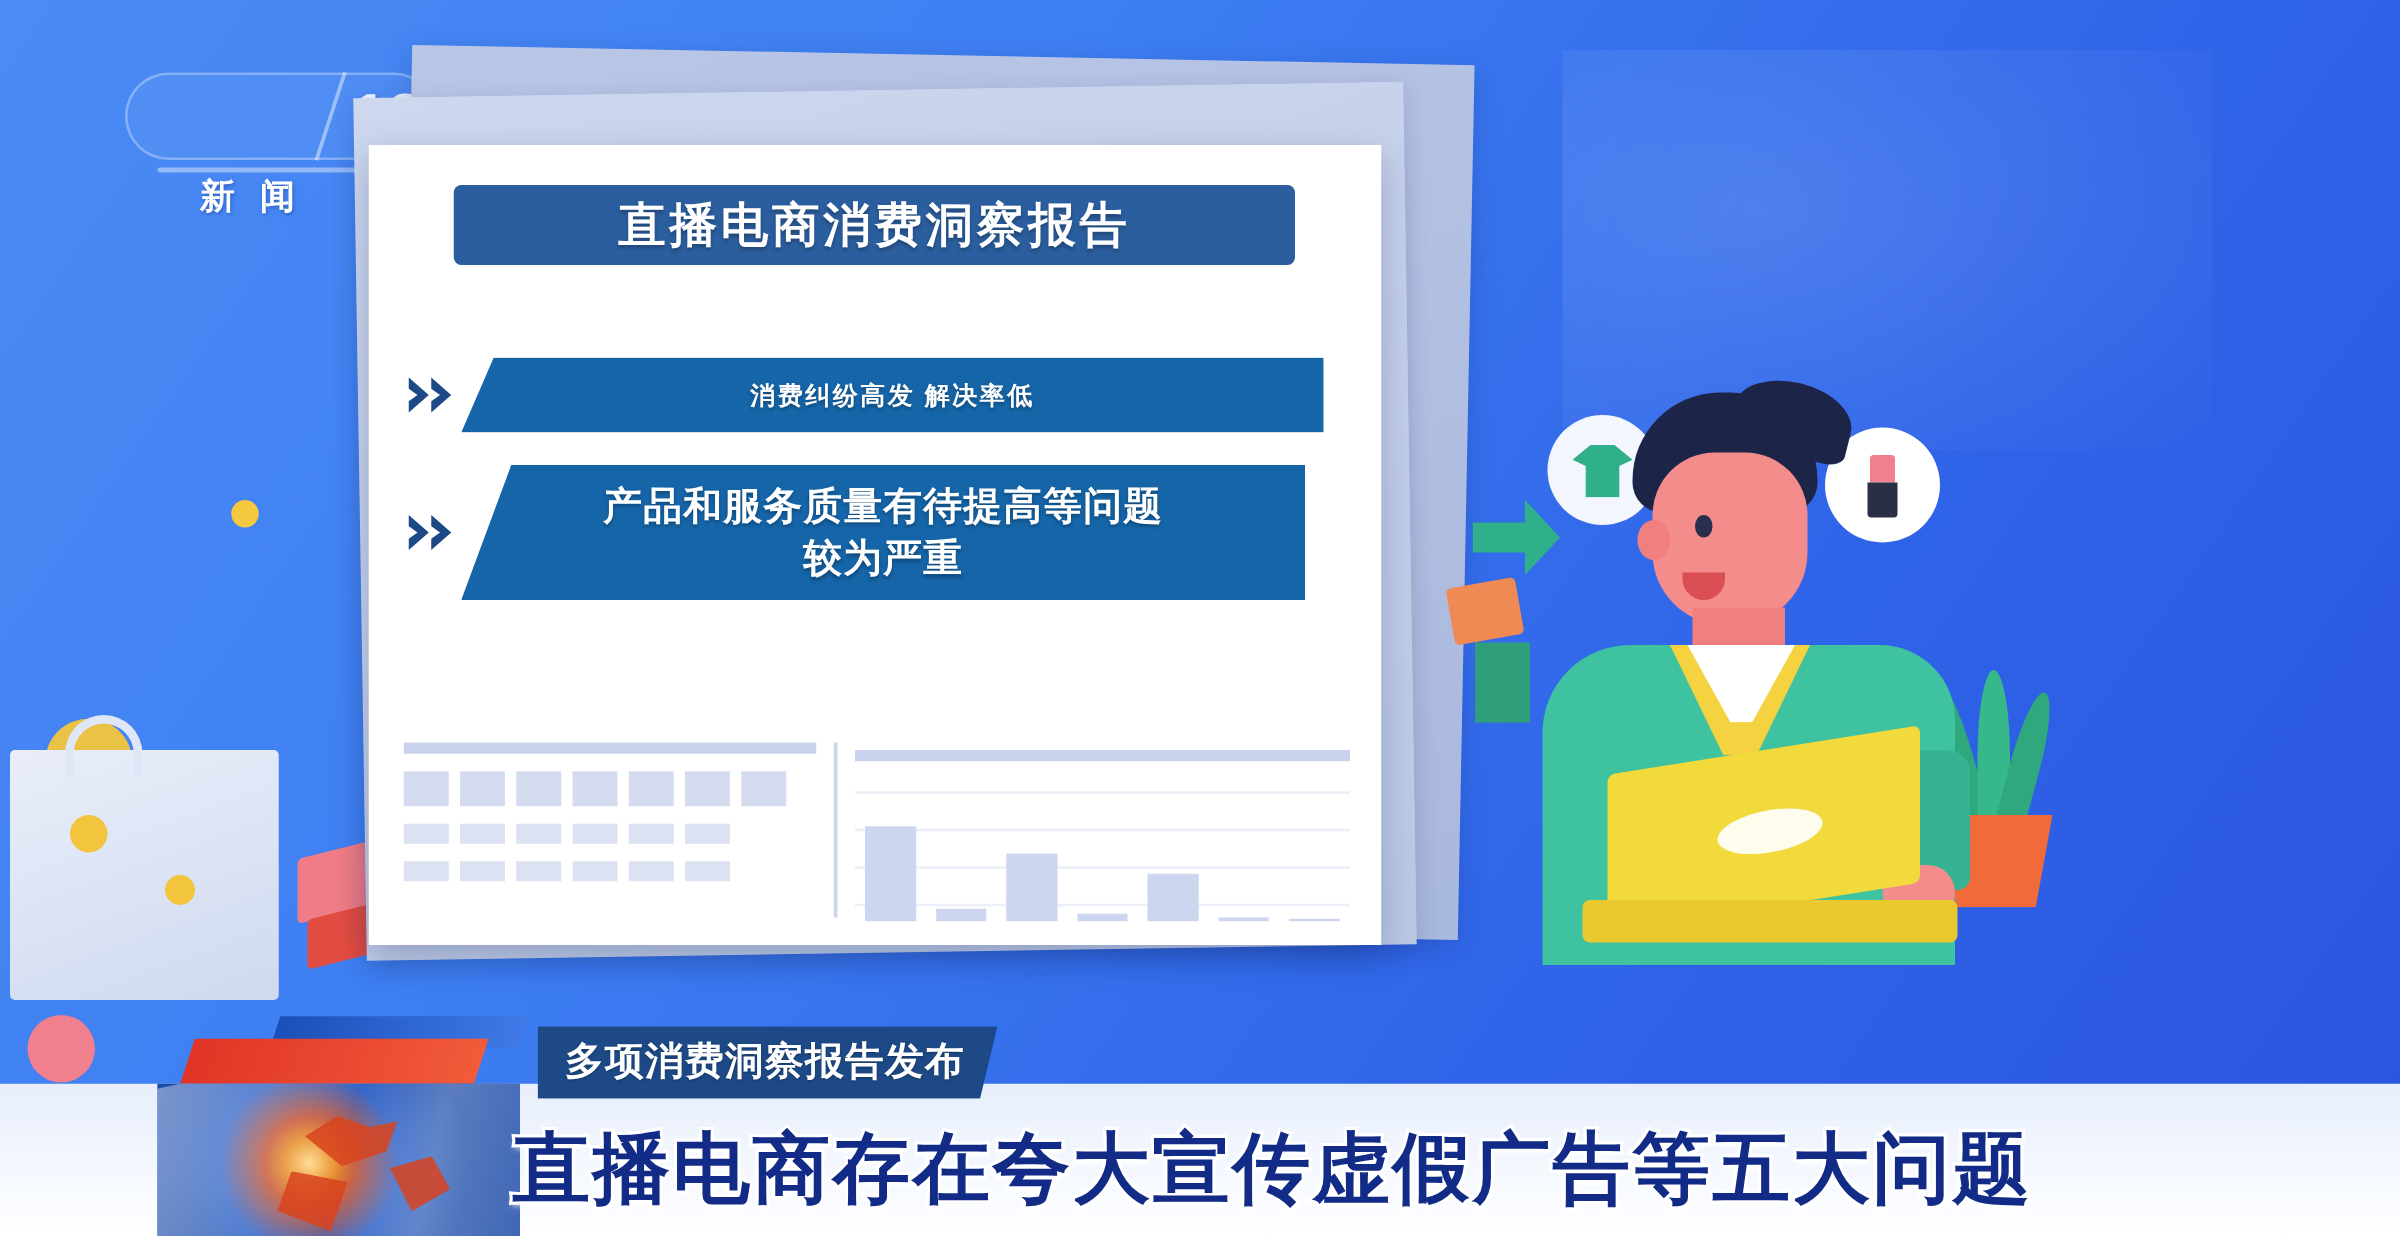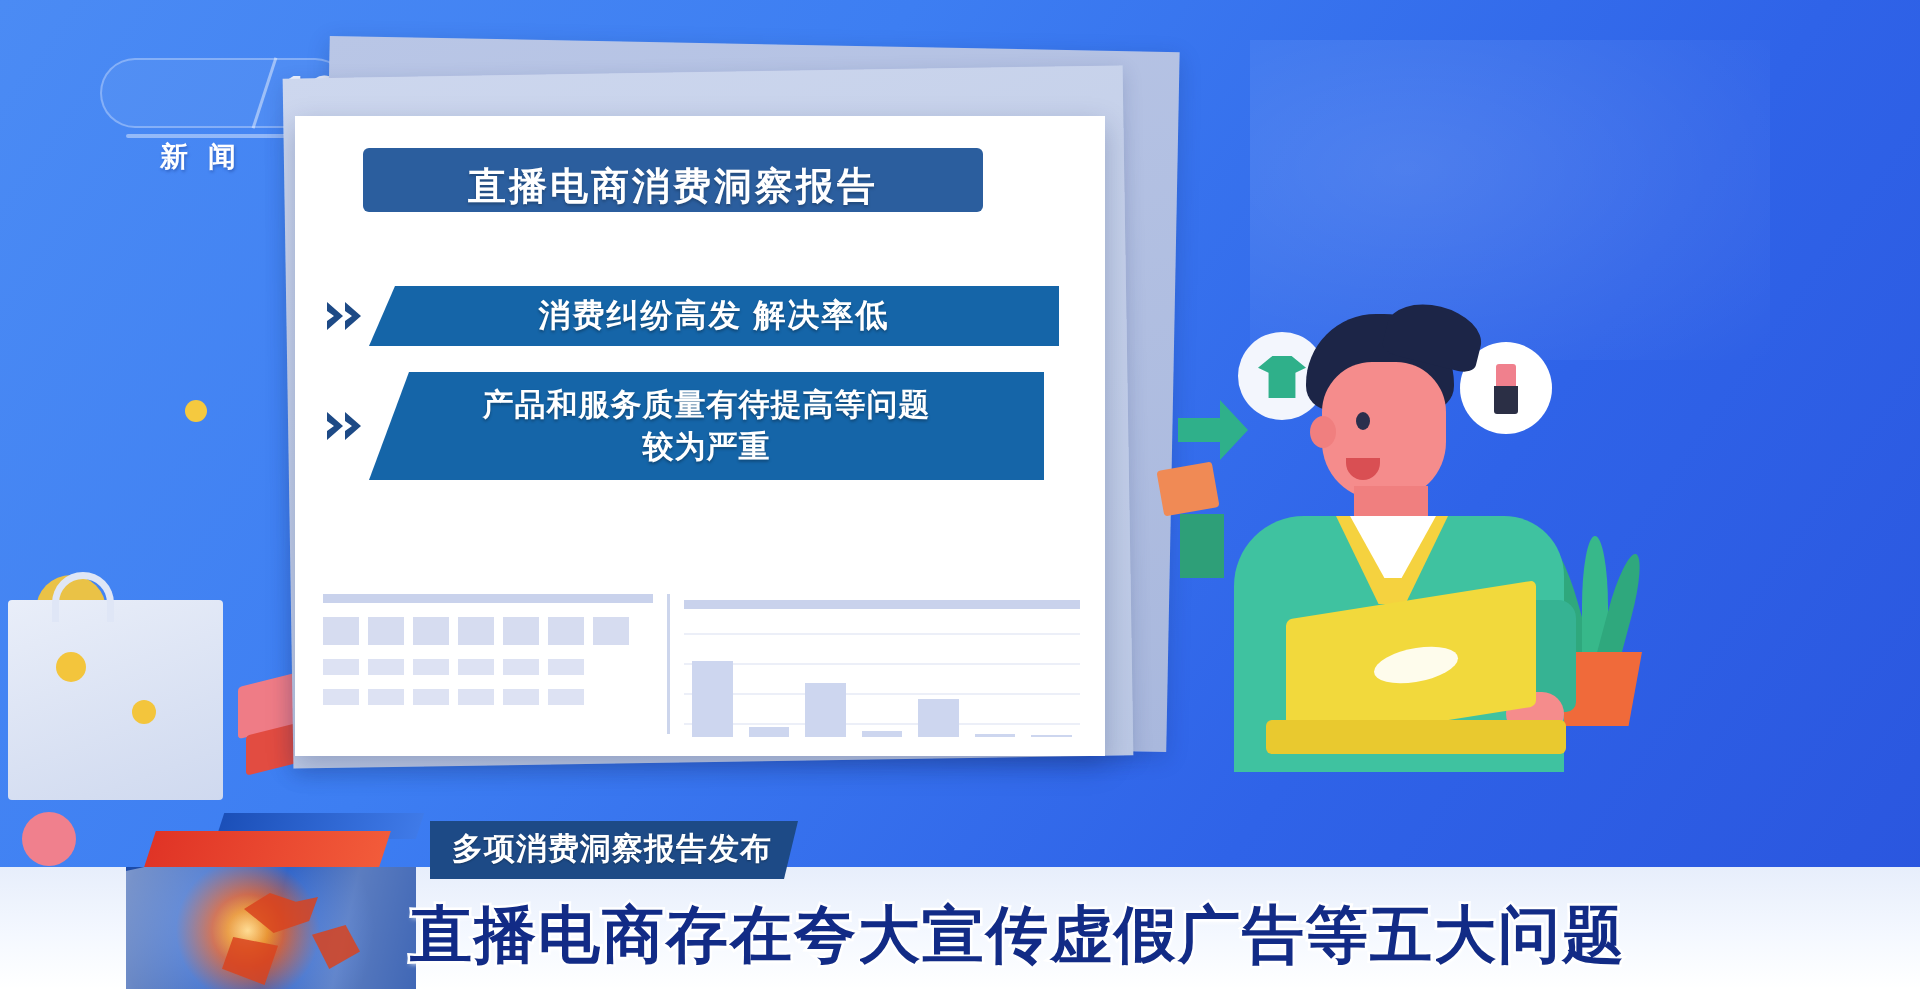--- a/index.html
+++ b/index.html
@@ -79,24 +79,24 @@
   }
   #sheet-front {
     left: 295px; top: 116px; width: 810px; height: 640px;
     background: #ffffff;
     box-shadow: 0 10px 26px rgba(16,36,92,0.26);
   }
 
   
   #report-title {
     position: absolute; left: 68px; top: 32px;
-    width: 620px; height: 64px;
+    width: 673px; height: 64px;
     background: #2b5e9e;
     border-radius: 6px;
-    display: flex; align-items: flex-end; justify-content: center;
+    display: flex; align-items: center; justify-content: center;
   }
   #report-title span {
     color: #ffffff; font-size: 38px; font-weight: bold;
     letter-spacing: 3px;
     text-shadow: 0 2px 3px rgba(0,0,0,0.25);
   }
 
   
   .bullet-row { position: absolute; display: flex; align-items: center; }
   .chev {
@@ -111,21 +111,21 @@
     text-align: center;
     font-weight: bold;
     box-shadow: 0 3px 7px rgba(12,40,90,0.28);
   }
   .bullet-bar span { text-shadow: 0 2px 3px rgba(0,0,0,0.3); }
 
   #bullet-1 { left: 28px; top: 170px; }
   #bullet-1 .bullet-bar {
     width: 690px; height: 60px;
     clip-path: polygon(26px 0, 100% 0, 100% 100%, 0 100%);
-    font-size: 32px; letter-spacing: 2px;
+    font-size: 20px; letter-spacing: 2px;
   }
   #bullet-2 { left: 28px; top: 256px; }
   #bullet-2 .bullet-bar {
     width: 675px; height: 108px;
     clip-path: polygon(40px 0, 100% 0, 100% 100%, 0 100%);
     font-size: 31px; letter-spacing: 1px;
     flex-direction: column; line-height: 1.35;
   }
 
   

